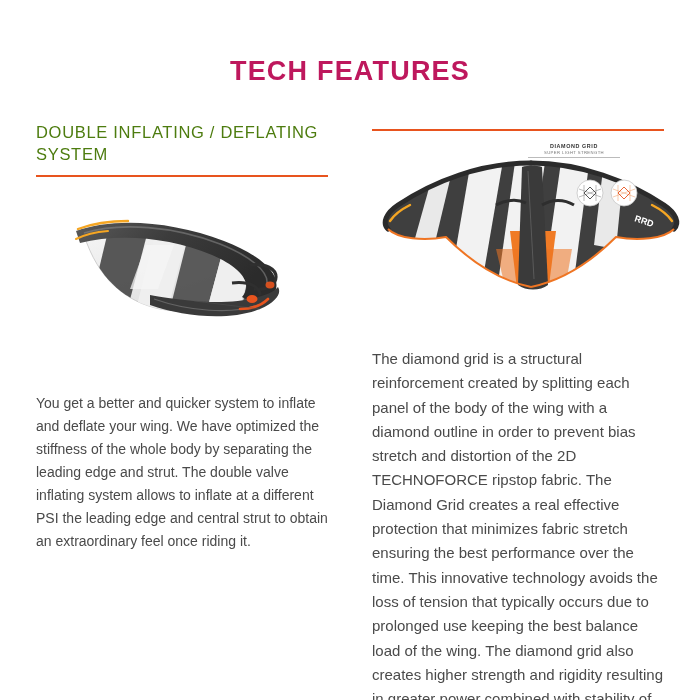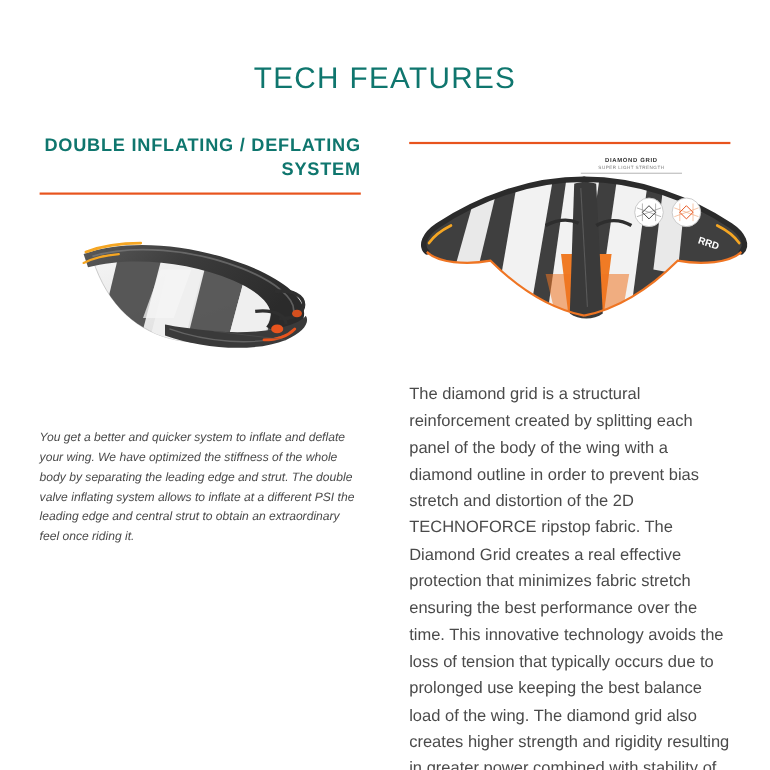--- a/index.html
+++ b/index.html
@@ -14,66 +14,66 @@
     overflow: hidden;
   }
   .page {
     width: 700px; height: 700px;
     position: relative;
     padding: 0 28px;
   }
   .main-title {
     text-align: center;
     font-size: 27px;
-    font-weight: normal;
+    font-weight: bold;
     letter-spacing: 1.2px;
-    color: #0f766e;
+    color: #be185d;
     margin-top: 56px;
     margin-bottom: 0;
   }
   .columns {
     display: flex;
     margin-top: 34px;
     gap: 0;
   }
   .col {
     width: 50%;
     padding: 0 8px;
     display: flex;
     flex-direction: column;
   }
   .col.left { padding-right: 22px; }
   .col.right { padding-left: 22px; }
   .col-title {
-    text-align: right;
+    text-align: left;
     font-size: 16.5px;
-    font-weight: bold;
+    font-weight: normal;
     letter-spacing: 0.7px;
-    color: #0f766e;
+    color: #4d7c0f;
     line-height: 1.35;
     min-height: 46px;
   }
   .rule {
     height: 2px;
     background: #e8541e;
     margin-top: 8px;
     margin-bottom: 0;
     width: 100%;
   }
   .figure {
     height: 195px;
     position: relative;
     margin-top: 6px;
   }
   .caption {
     font-size: 15px;
     line-height: 1.62;
     color: #4a4a4a;
   }
-  .caption.left { font-size: 11px; line-height: 1.64; font-style: italic; }
+  .caption.left { font-size: 14px; line-height: 1.64; }
 
   
   .wing-left {
     position: absolute;
     left: 18px; top: 22px;
     width: 290px; height: 140px;
   }
   .wing-right {
     position: absolute;
     left: 4px; top: 8px;

